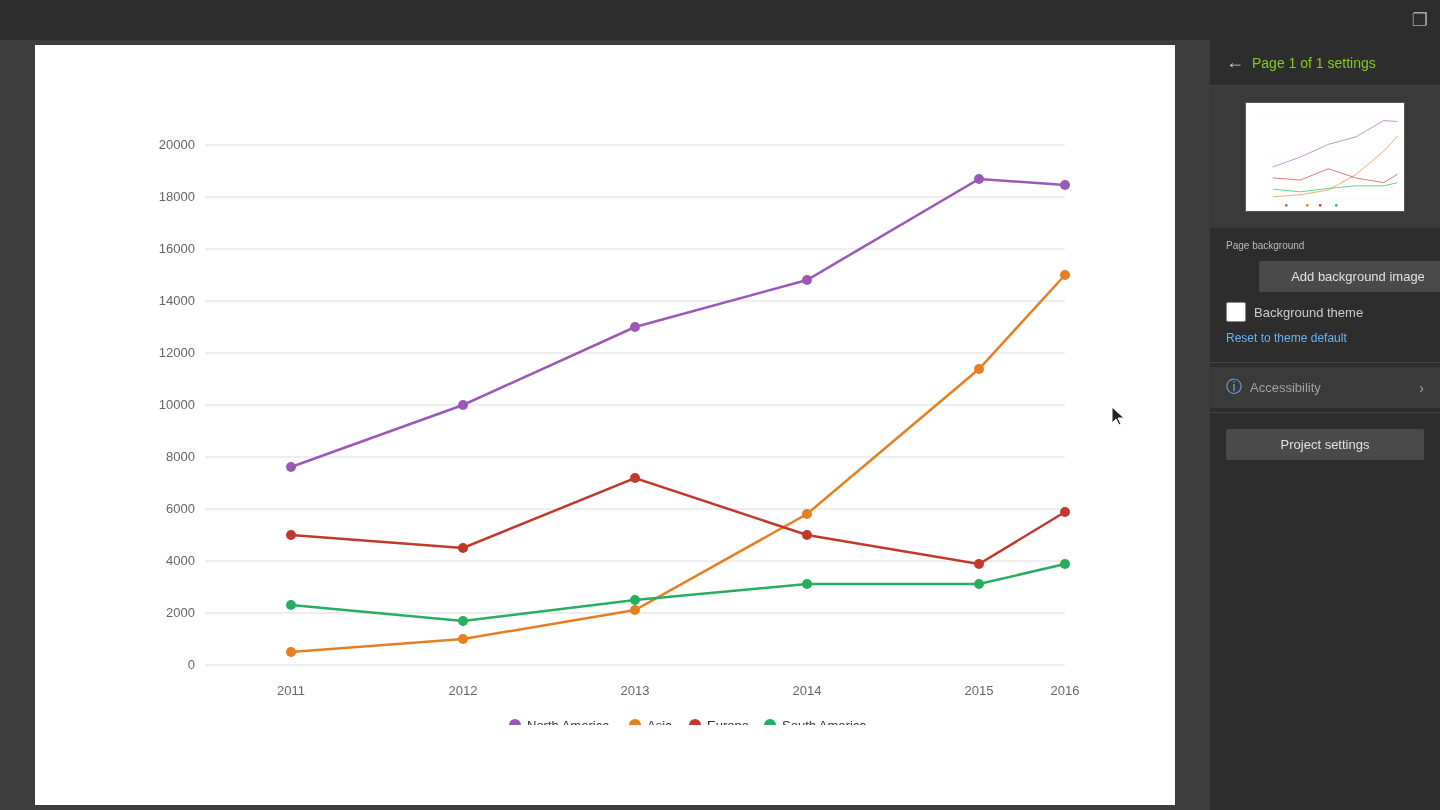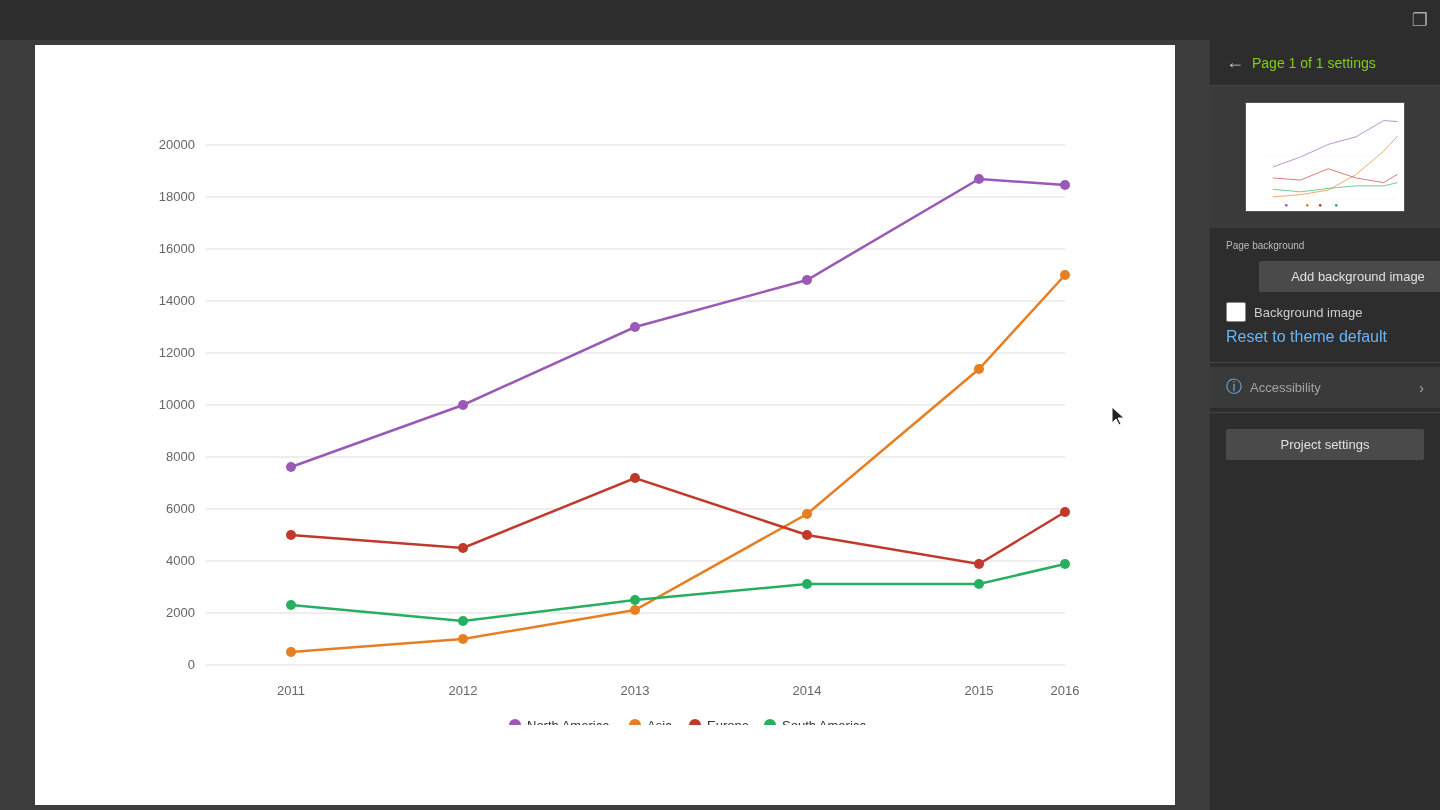--- a/index.html
+++ b/index.html
@@ -155,21 +155,21 @@
       flex-shrink: 0;
     }
 
     .bg-color-label {
       color: #ccc;
       font-size: 13px;
     }
 
     .reset-link {
       color: #6ab4f5;
-      font-size: 16px;
+      font-size: 12px;
       cursor: pointer;
       text-decoration: none;
     }
 
     .divider {
       height: 1px;
       background: #444;
       margin: 4px 0;
     }
 
@@ -369,21 +369,21 @@
       </div>
     </div>
 
     <div class="section">
       <div class="section-label">Page background</div>
 
       <button class="add-bg-button">Add background image</button>
 
       <div class="bg-color-row">
         <div class="color-swatch"></div>
-        <span class="bg-color-label">Background image</span>
+        <span class="bg-color-label">Background theme</span>
       </div>
 
       <a class="reset-link">Reset to theme default</a>
     </div>
 
     <div class="divider"></div>
 
     <div class="accessibility-row">
       <div class="accessibility-left">
         <span class="accessibility-icon">ⓘ</span>

